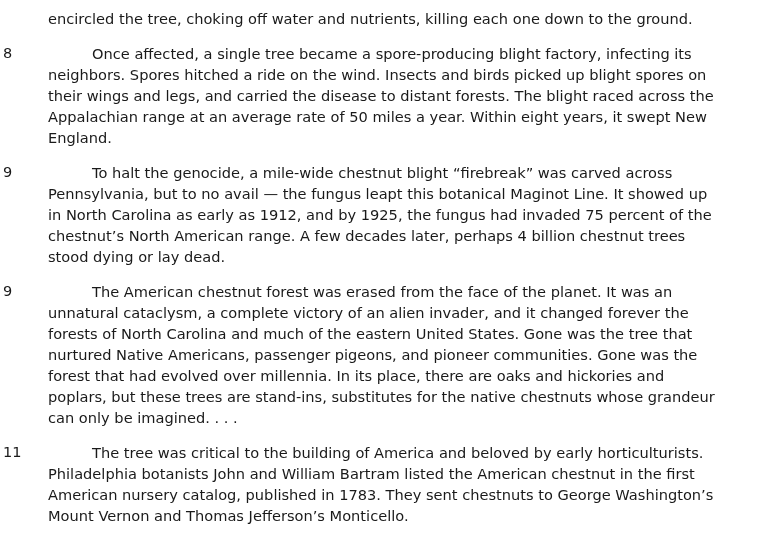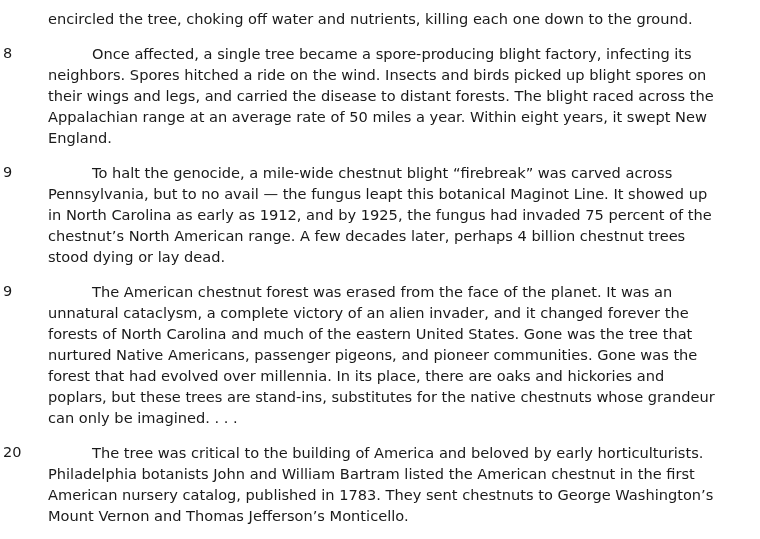--- a/index.html
+++ b/index.html
@@ -81,16 +81,16 @@
   <div class="gap"></div>
 
   <div class="para">
     <div class="para-num">9</div>
     <div class="para-body"><span class="indent"></span><span>The American chestnut forest was erased from the face of the planet. It was an unnatural cataclysm, a complete victory of an alien invader, and it changed forever the forests of North Carolina and much of the eastern United States. Gone was the tree that nurtured Native Americans, passenger pigeons, and pioneer communities. Gone was the forest that had evolved over millennia. In its place, there are oaks and hickories and poplars, but these trees are stand-ins, substitutes for the native chestnuts whose grandeur can only be imagined. . . .</span></div>
   </div>
 
   <div class="gap"></div>
 
   <div class="para">
-    <div class="para-num">20</div>
+    <div class="para-num">11</div>
     <div class="para-body"><span class="indent"></span><span>The tree was critical to the building of America and beloved by early horticulturists. Philadelphia botanists John and William Bartram listed the American chestnut in the first American nursery catalog, published in 1783. They sent chestnuts to George Washington’s Mount Vernon and Thomas Jefferson’s Monticello.</span></div>
   </div>
 </div>
 
 </body></html>

